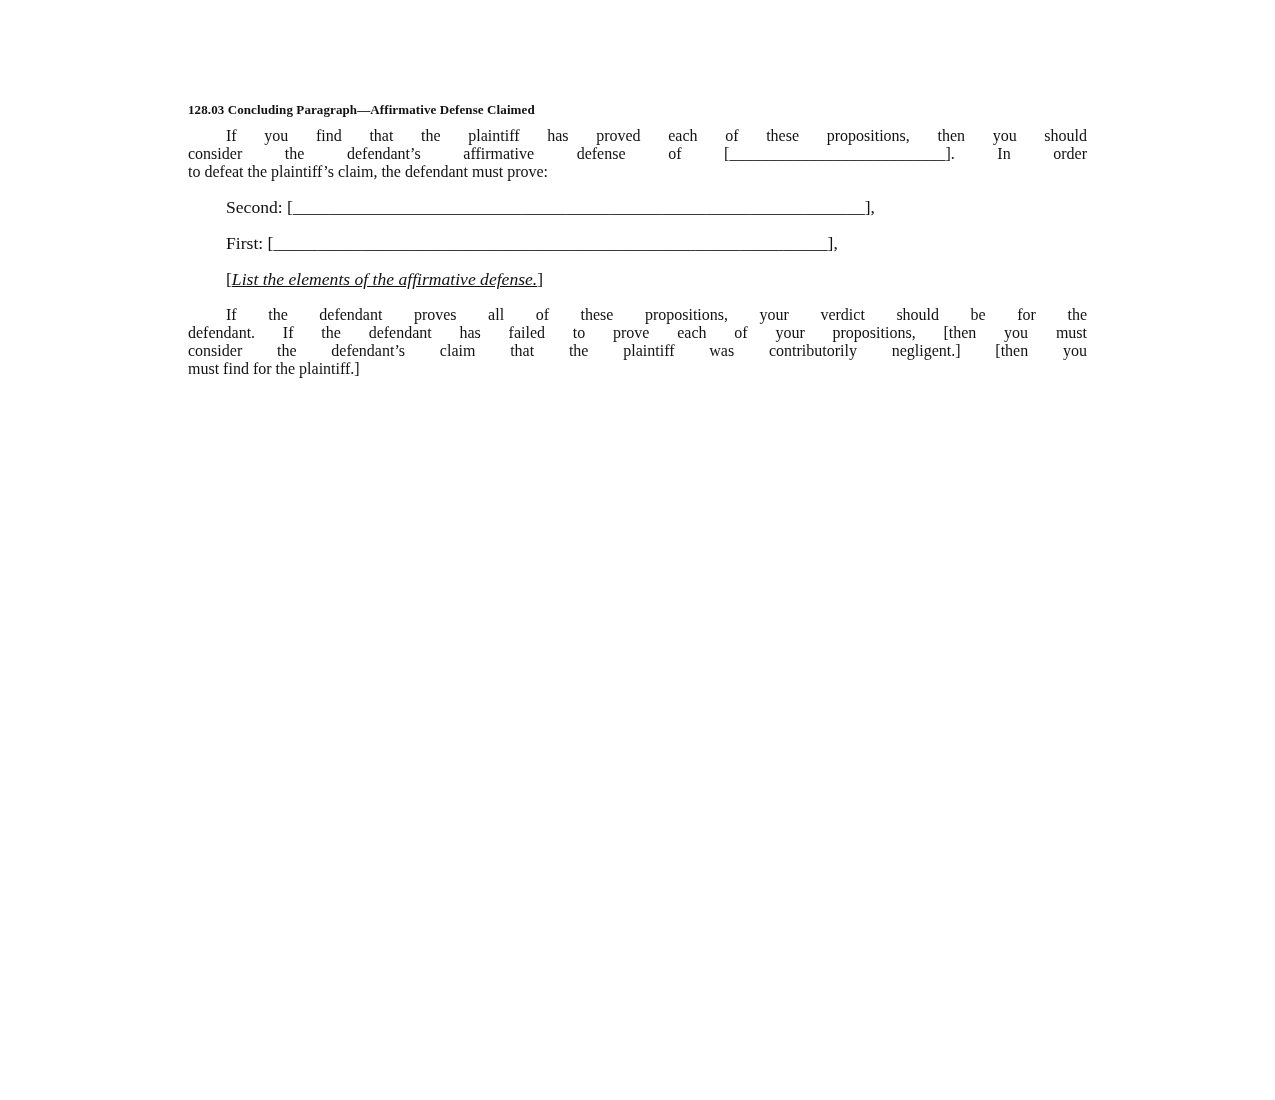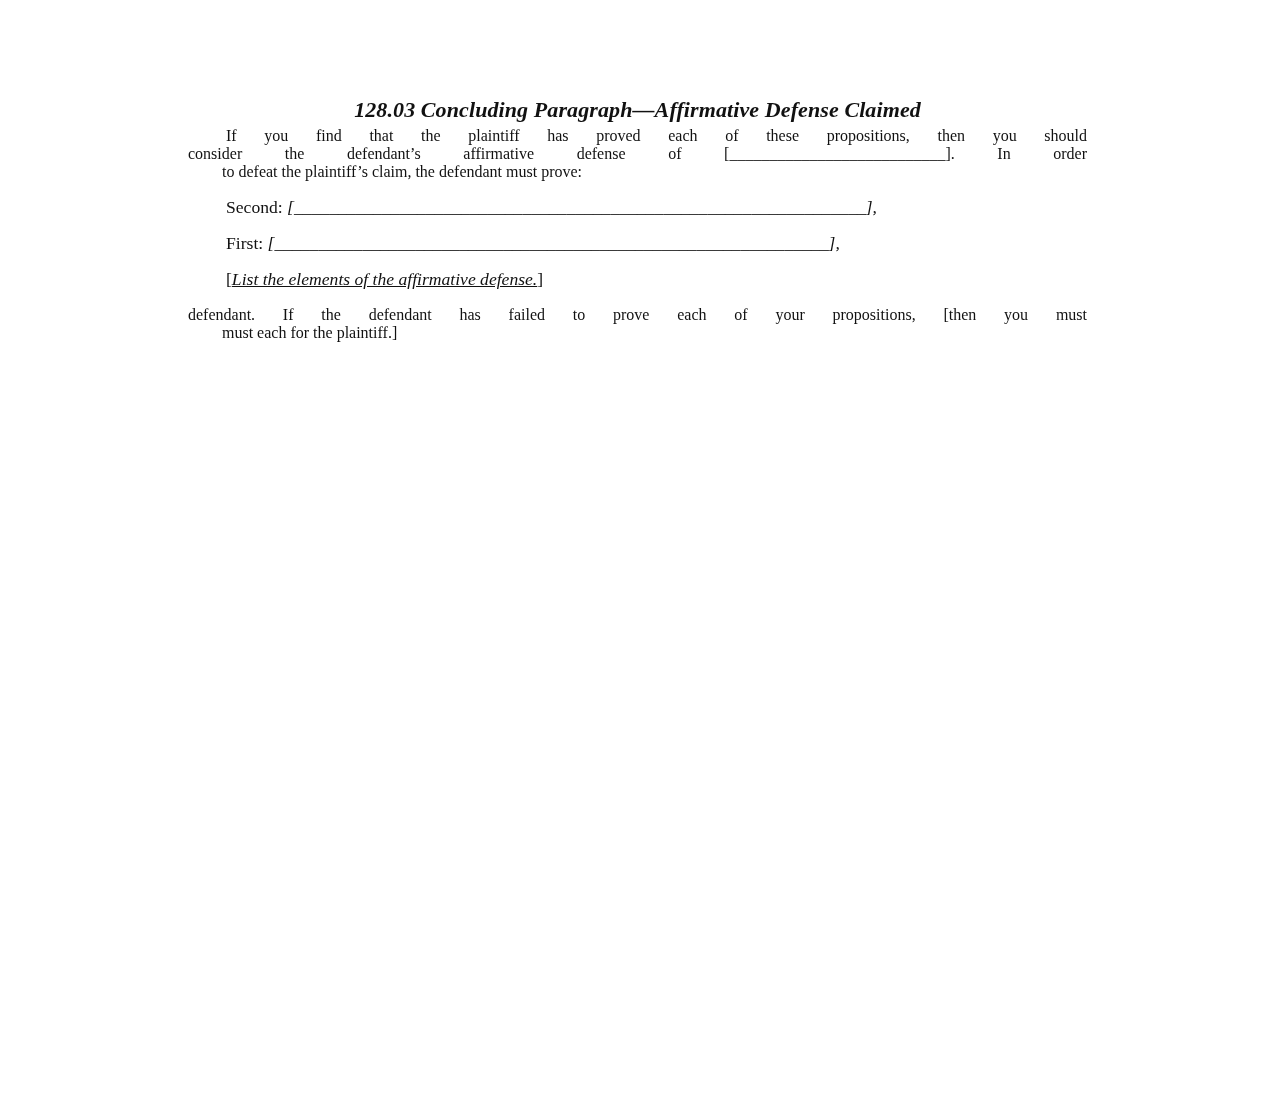--- a/index.html
+++ b/index.html
@@ -15,54 +15,51 @@
     font-family: "Liberation Serif", "DejaVu Serif", serif;
     color: #111111;
   }
   .page {
     position: absolute;
     left: 188px;
     top: 99px;
     width: 899px;
   }
   .title {
-    text-align: center;
+    text-align: left;
     font-weight: bold;
-    font-size: 22px;
+    font-size: 13px;
     line-height: 22px;
     margin: 0 0 6px 0;
     letter-spacing: 0.1px;
-    font-style: italic;
   }
   .line {
     display: block;
     text-align: justify;
     text-align-last: justify;
     font-family: Liberation Serif, serif;
   }
   .line.last {
     text-align-last: left;
-    margin-left: 34px;
   }
   .line.indent {
     padding-left: 38px;
   }
   .element-row {
     font-size: 17.6px;
     line-height: 19px;
     padding-left: 38px;
     margin: 0;
     white-space: nowrap;
   }
   .gap-after-para { height: 17px; }
   .gap-item { height: 17px; }
   .italic { font-style: italic; text-decoration: underline; }
   .blank {
     letter-spacing: 0;
-    font-style: italic;
   }
 </style>
 </head>
 <body>
 
 <div class="page">
 
   <h1 class="title">128.03 Concluding Paragraph—Affirmative Defense Claimed</h1>
 
   <div class="para-block">
@@ -85,17 +82,19 @@
     <span class="blank">[_______________________________________________________________],</span>
   </div>
 
   <div class="gap-item"></div>
 
   <div class="element-row"><span>[</span><span class="italic">List the elements of the affirmative defense.</span><span>]</span></div>
 
   <div class="gap-item"></div>
 
   <div class="para-block">
+    <span class="line indent">If the defendant proves all of these propositions, your verdict should be for the</span>
     <span class="line">defendant. If the defendant has failed to prove each of your propositions, [then you must</span>
-    <span class="line last">must each for the plaintiff.]</span>
+    <span class="line">consider the defendant’s claim that the plaintiff was contributorily negligent.] [then you</span>
+    <span class="line last">must find for the plaintiff.]</span>
   </div>
 
 </div>
 
 </body></html>

